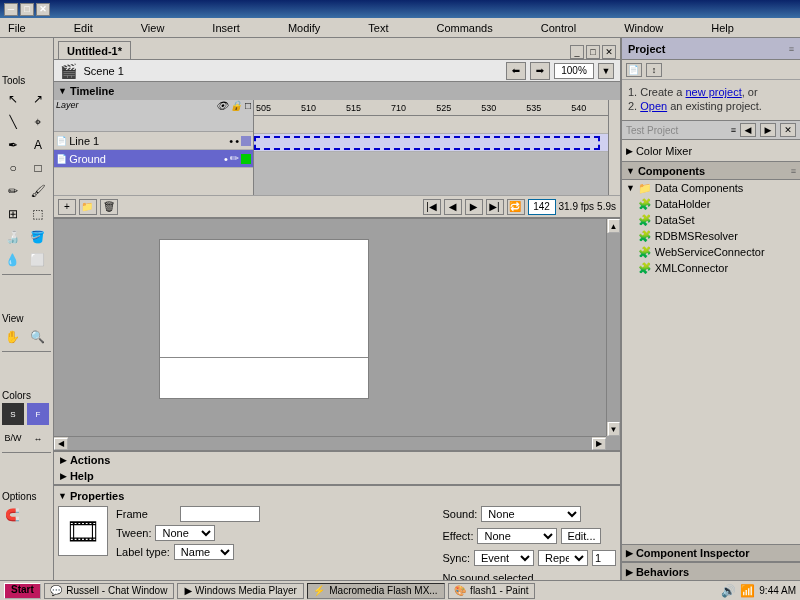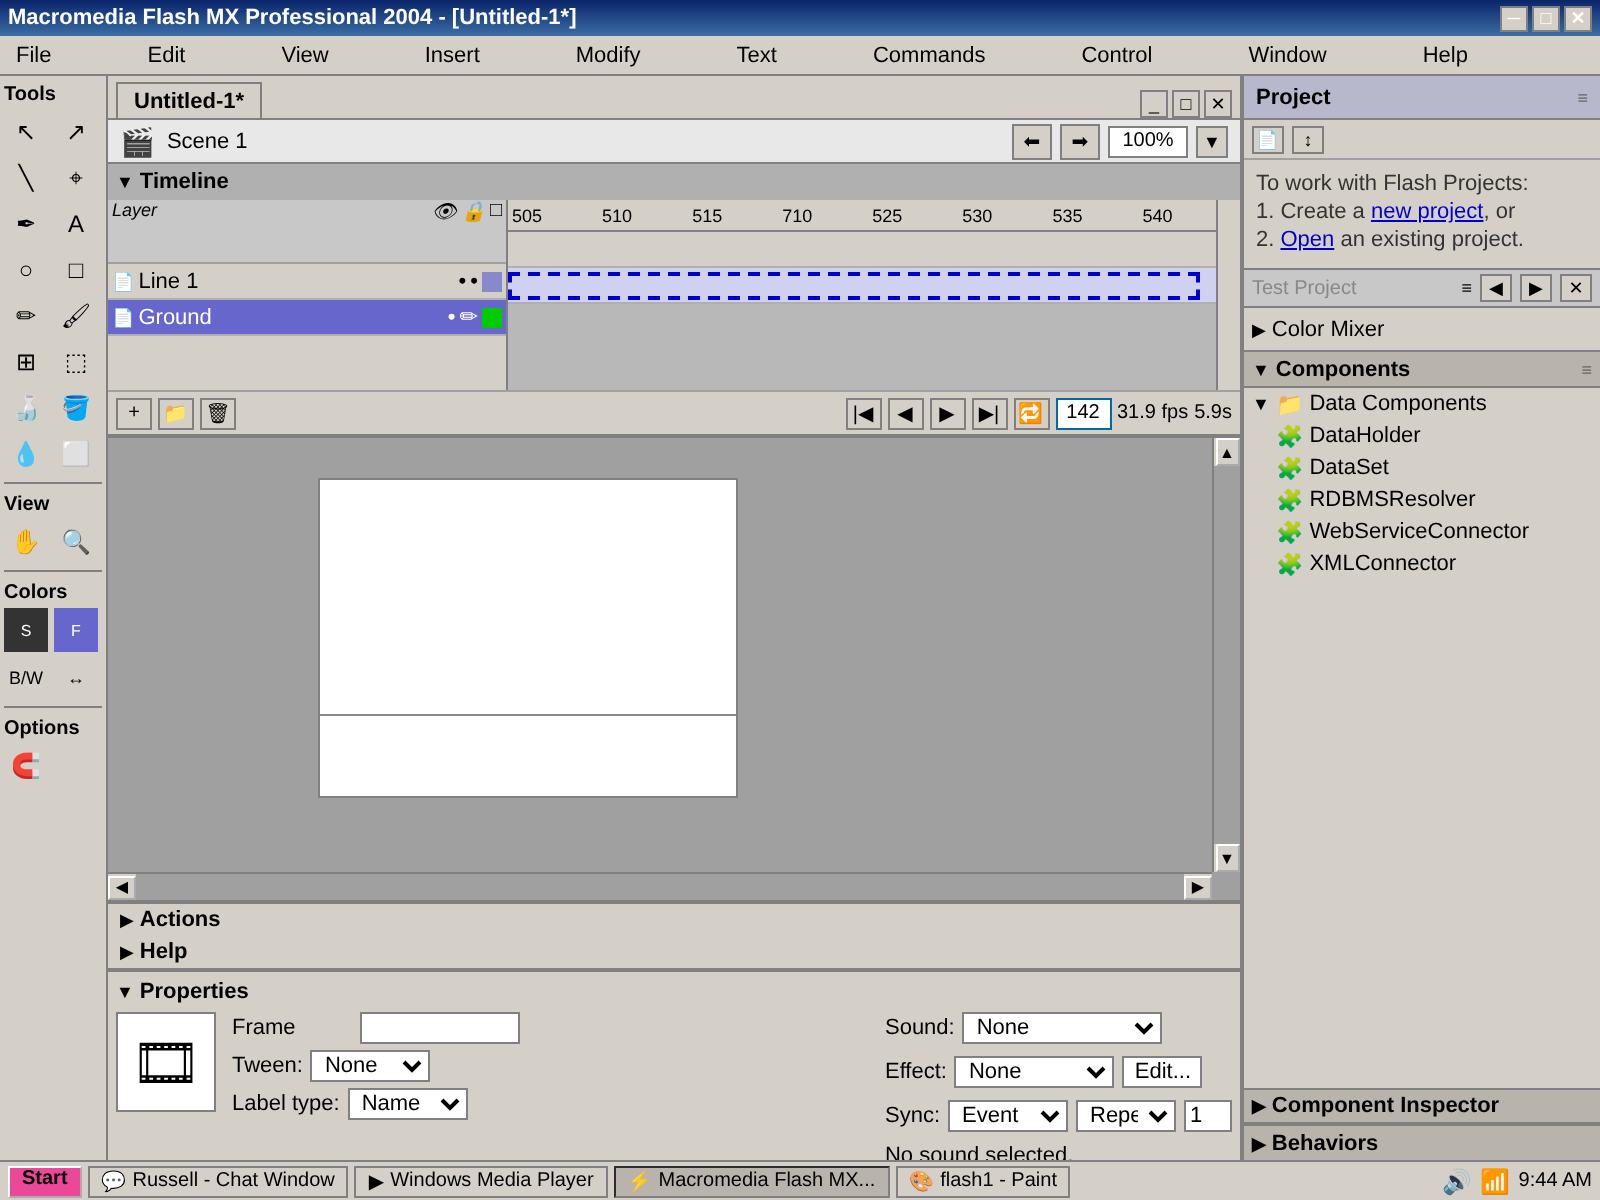--- a/index.html
+++ b/index.html
@@ -53,23 +53,24 @@
     .left-toolbar {
       width: 54px;
       background: #d4d0c8;
       border-right: 1px solid #808080;
       display: flex;
       flex-direction: column;
       padding: 2px;
     }
     .toolbar-section-label {
       font-size: 10px;
-      font-weight: bold;
+      font-weight: normal;
       padding: 2px 0;
       color: #000;
+      margin-top: 33px;
     }
     .tool-grid {
       display: grid;
       grid-template-columns: 1fr 1fr;
       gap: 1px;
     }
     .tool-btn {
       width: 22px; height: 22px;
       background: #d4d0c8;
       border: 1px solid transparent;
@@ -471,21 +472,21 @@
       height: 20px;
       background: #d4d0c8;
       border-top: 1px solid #808080;
       display: flex;
       align-items: center;
       padding: 0 4px;
       gap: 3px;
     }
     .start-btn {
       height: 16px;
-      background: #ec4899;
+      background: #be185d;
       border: 1px outset #ffffff;
       padding: 0 6px;
       font-size: 10px;
       font-weight: bold;
       cursor: pointer;
     }
     .taskbar-item {
       height: 16px;
       background: #d4d0c8;
       border: 1px solid #808080;
@@ -506,21 +507,20 @@
       align-items: center;
       gap: 4px;
       font-size: 10px;
     }
     .systray-icon { font-size: 12px; }
   </style>
 </head>
 <body>
 
 <div class="title-bar">
-  <span class="title-text">Macromedia Flash MX Professional 2004 - [Untitled-1*]</span>
   <div class="win-controls">
     <div class="win-btn">─</div>
     <div class="win-btn">□</div>
     <div class="win-btn">✕</div>
   </div>
 </div>
 
 <div class="menu-bar">
   <span class="menu-item">File</span>
   <span class="menu-item">Edit</span>
@@ -769,21 +769,20 @@
     <div>
       <div class="right-panel-header">
         <span>Project</span>
         <span class="grip-handle">≡</span>
       </div>
       <div class="right-panel-toolbar">
         <div class="right-tool-btn">📄</div>
         <div class="right-tool-btn">↕</div>
       </div>
       <div class="right-panel-content">
-        <div class="project-item">To work with Flash Projects:</div>
         <div class="project-item">
           <span>1. Create a </span><span class="project-link">new project</span><span>, or</span>
         </div>
         <div class="project-item">
           <span>2. </span><span class="project-link">Open</span><span> an existing project.</span>
         </div>
       </div>
     </div>
 
     <div style="height:20px;background:#c8c8c8;border-top:1px solid #808080;border-bottom:1px solid #808080;display:flex;align-items:center;padding:0 4px;gap:4px;">

